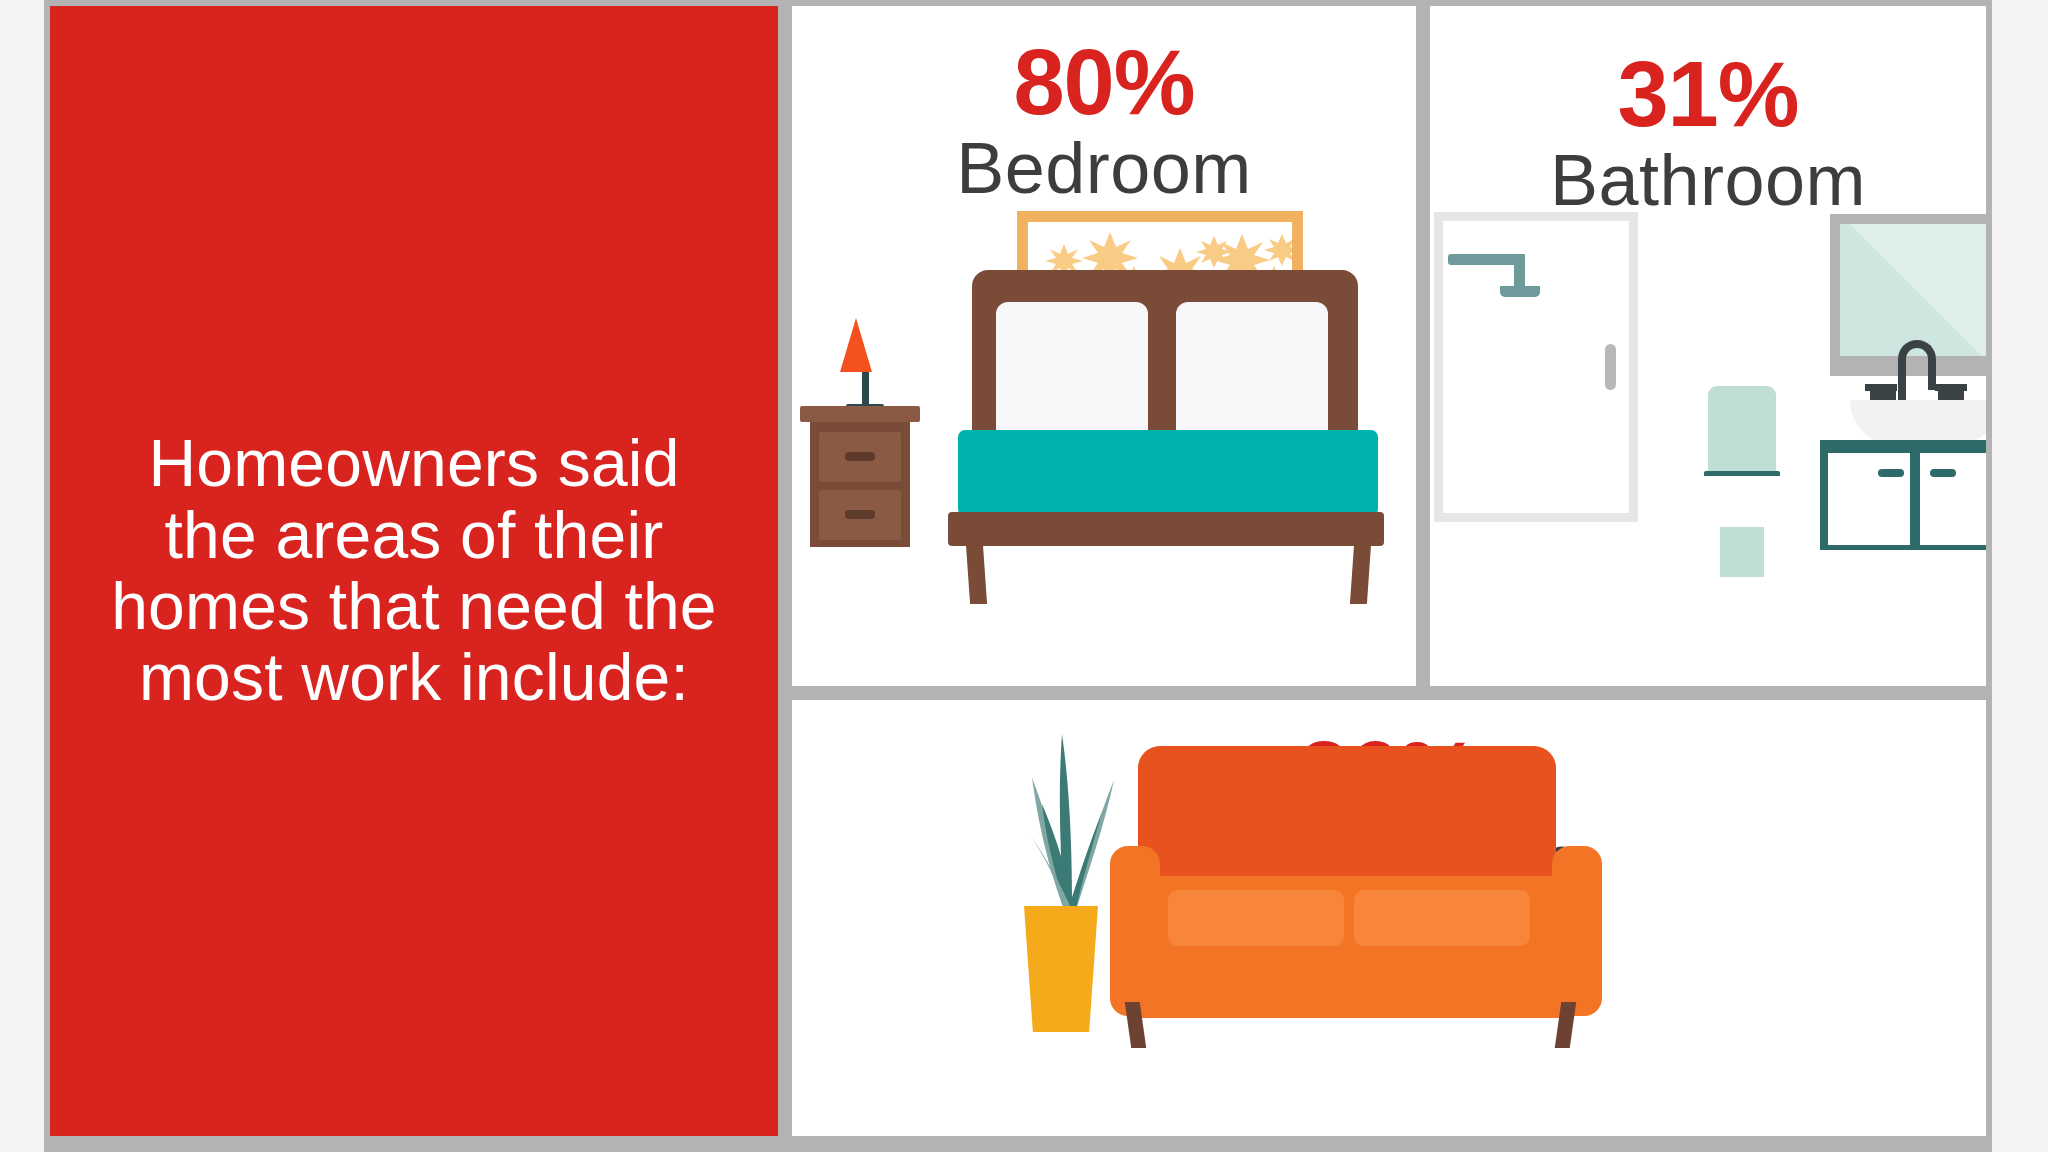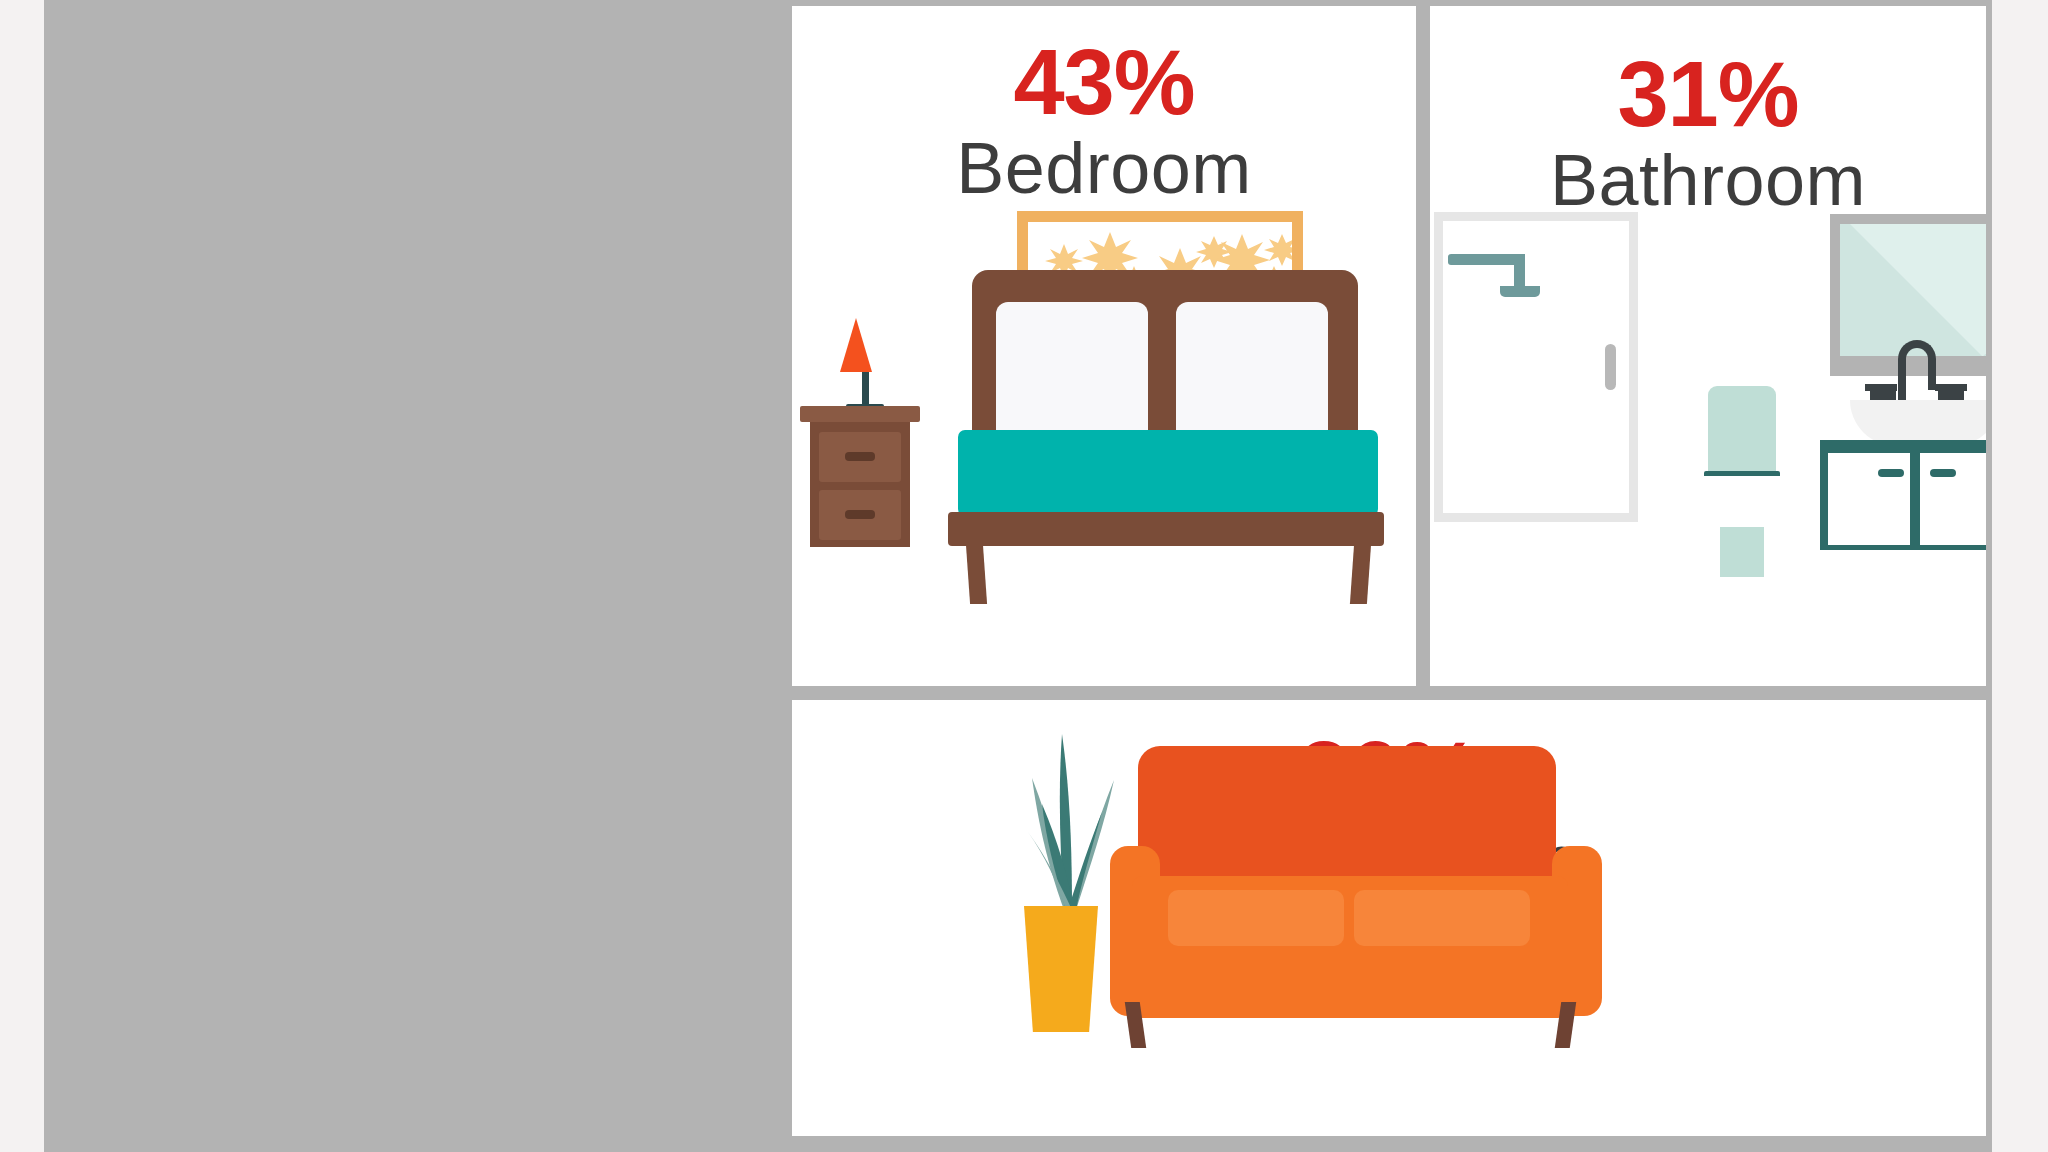--- a/index.html
+++ b/index.html
@@ -407,25 +407,28 @@
 
   
 </style>
 </head>
 <body>
 
 <div id="stage">
 
   <div class="board"></div>
 
+  <div class="red-panel">
+    <div class="red-panel-text">Homeowners said the areas of their homes that need the most work include:</div>
+  </div>
 
   <div class="panel panel-bedroom">
 
     <div class="panel-head">
-      <span class="pct">43%</span>
+      <span class="pct">80%</span>
       <span class="room">Bedroom</span>
     </div>
 
     <div class="bed-frame-art">
       <svg viewBox="0 0 264 74" width="264" height="74" style="display:block">
         <g fill="#f8cc85">
           <path d="M36 22 l4 10 10-5 -6 9 11 3 -11 3 6 9 -10-5 -4 10 -4-10 -10 5 6-9 -11-3 11-3 -6-9 10 5z"></path>
           <path d="M82 10 l6 15 15-7 -9 13 16 5 -16 5 9 13 -15-7 -6 15 -6-15 -15 7 9-13 -16-5 16-5 -9-13 15 7z"></path>
           <path d="M106 44 l4 10 10-5 -6 9 11 3 -11 3 6 9 -10-5 -4 10 -4-10 -10 5 6-9 -11-3 11-3 -6-9 10 5z"></path>
           <path d="M152 26 l6 15 15-7 -9 13 16 5 -16 5 9 13 -15-7 -6 15 -6-15 -15 7 9-13 -16-5 16-5 -9-13 15 7z"></path>

